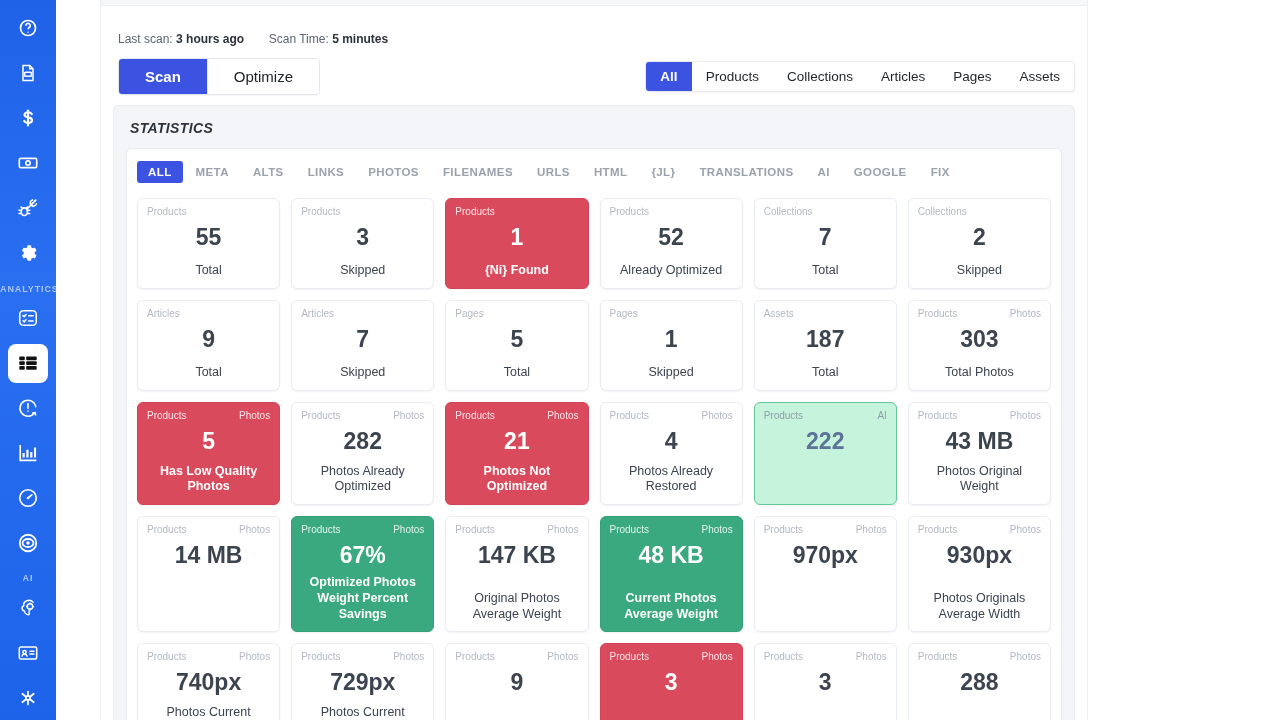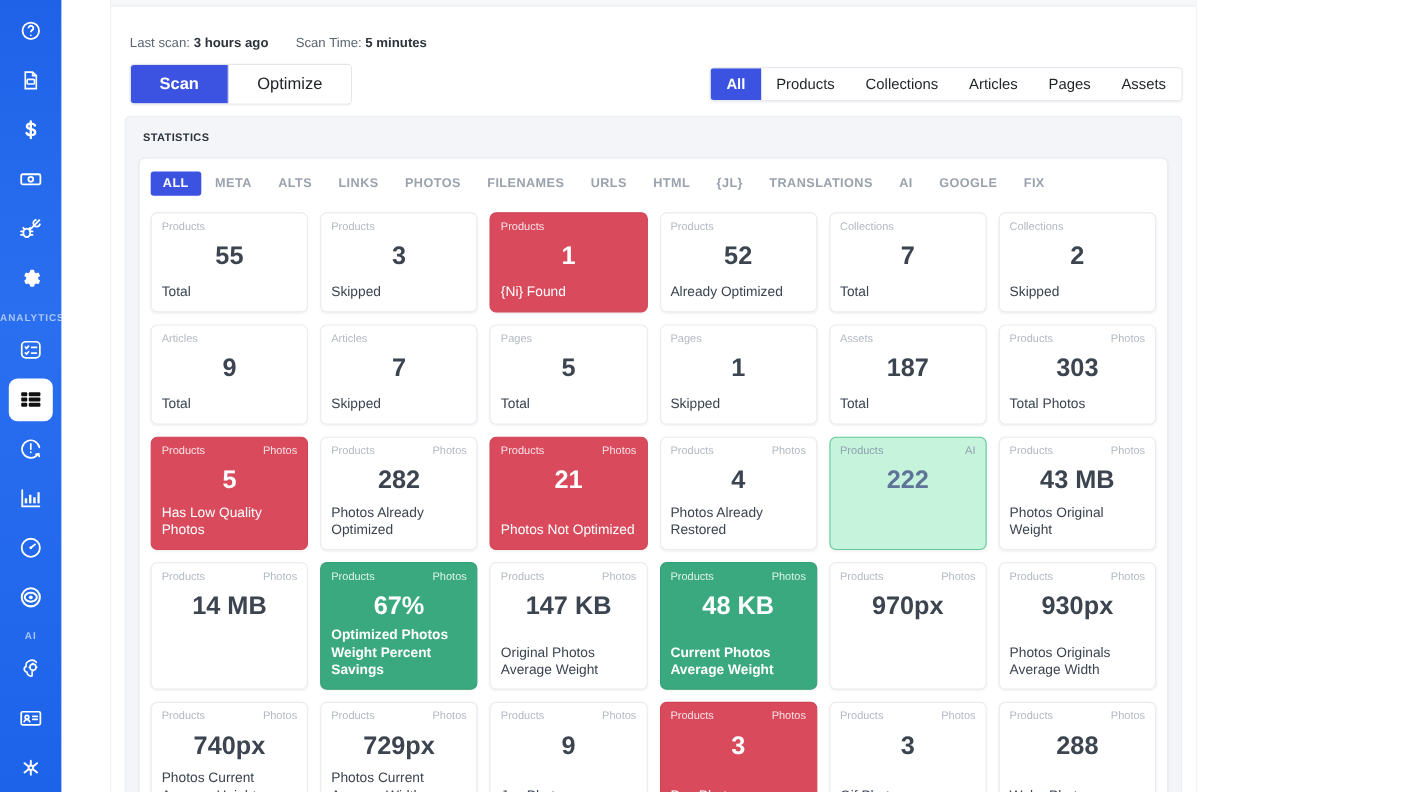--- a/index.html
+++ b/index.html
@@ -80,22 +80,22 @@
 
   .statwrap {
     position: absolute; left: 12px; right: 12px; top: 105px; bottom: 0;
     background: #f3f5f8;
     border: 1px solid #e8ebef;
     border-bottom: none;
     border-radius: 6px 6px 0 0;
     padding: 14px 12px 0 12px;
   }
   .stat-title {
-    font-size: 10px; font-weight: 700; letter-spacing: .35px;
-    color: #2d333b; padding: 0 4px 12px 4px;
+    font-size: 14px; font-weight: 700; letter-spacing: .35px;
+    color: #2d333b; padding: 0 4px 12px 4px; font-style: italic;
   }
   .stat-card {
     background: #ffffff; border: 1px solid #e8ebef;
     border-radius: 6px 6px 0 0;
     height: 100%;
     padding: 10px 10px 0 10px;
     box-shadow: 0 1px 2px rgba(16,24,40,.04);
   }
 
   .filters { display: flex; align-items: center; gap: 2px; padding: 2px 0 6px 0; }
@@ -124,28 +124,28 @@
   .card-tags {
     display: flex; justify-content: space-between; align-items: flex-start;
     font-size: 10px; color: #b3b9c2; line-height: 1.1; min-height: 12px;
   }
   .card-tags .r { text-align: right; }
   .card-value {
     font-size: 23px; font-weight: 700; color: #3c4450;
     text-align: center; margin-top: 7px; line-height: 1.1;
   }
   .card-label {
-    font-size: 12.5px; color: #3c4450; text-align: left;
+    font-size: 12.5px; color: #3c4450; text-align: center;
     margin-top: auto; padding-top: 7px; line-height: 1.25;
   }
 
   
   .card.red { background: #d84a5c; border-color: #d04456; }
   .card.red .card-tags { color: #fbe2e6; }
-  .card.red .card-value, .card.red .card-label { color: #ffffff; font-weight: 400; }
+  .card.red .card-value, .card.red .card-label { color: #ffffff; font-weight: 700; }
   .card.red .card-value { font-weight: 700; }
 
   .card.green { background: #3aa97f; border-color: #36a077; }
   .card.green .card-tags { color: #dff3ea; }
   .card.green .card-value, .card.green .card-label { color: #ffffff; font-weight: 700; }
 
   .card.mint { background: #c5f3dc; border: 1px solid #63c79b; }
   .card.mint .card-tags { color: #8fa0ae; }
   .card.mint .card-value { color: #5d7397; }
   .card.mint .card-label { color: #4f6380; }

